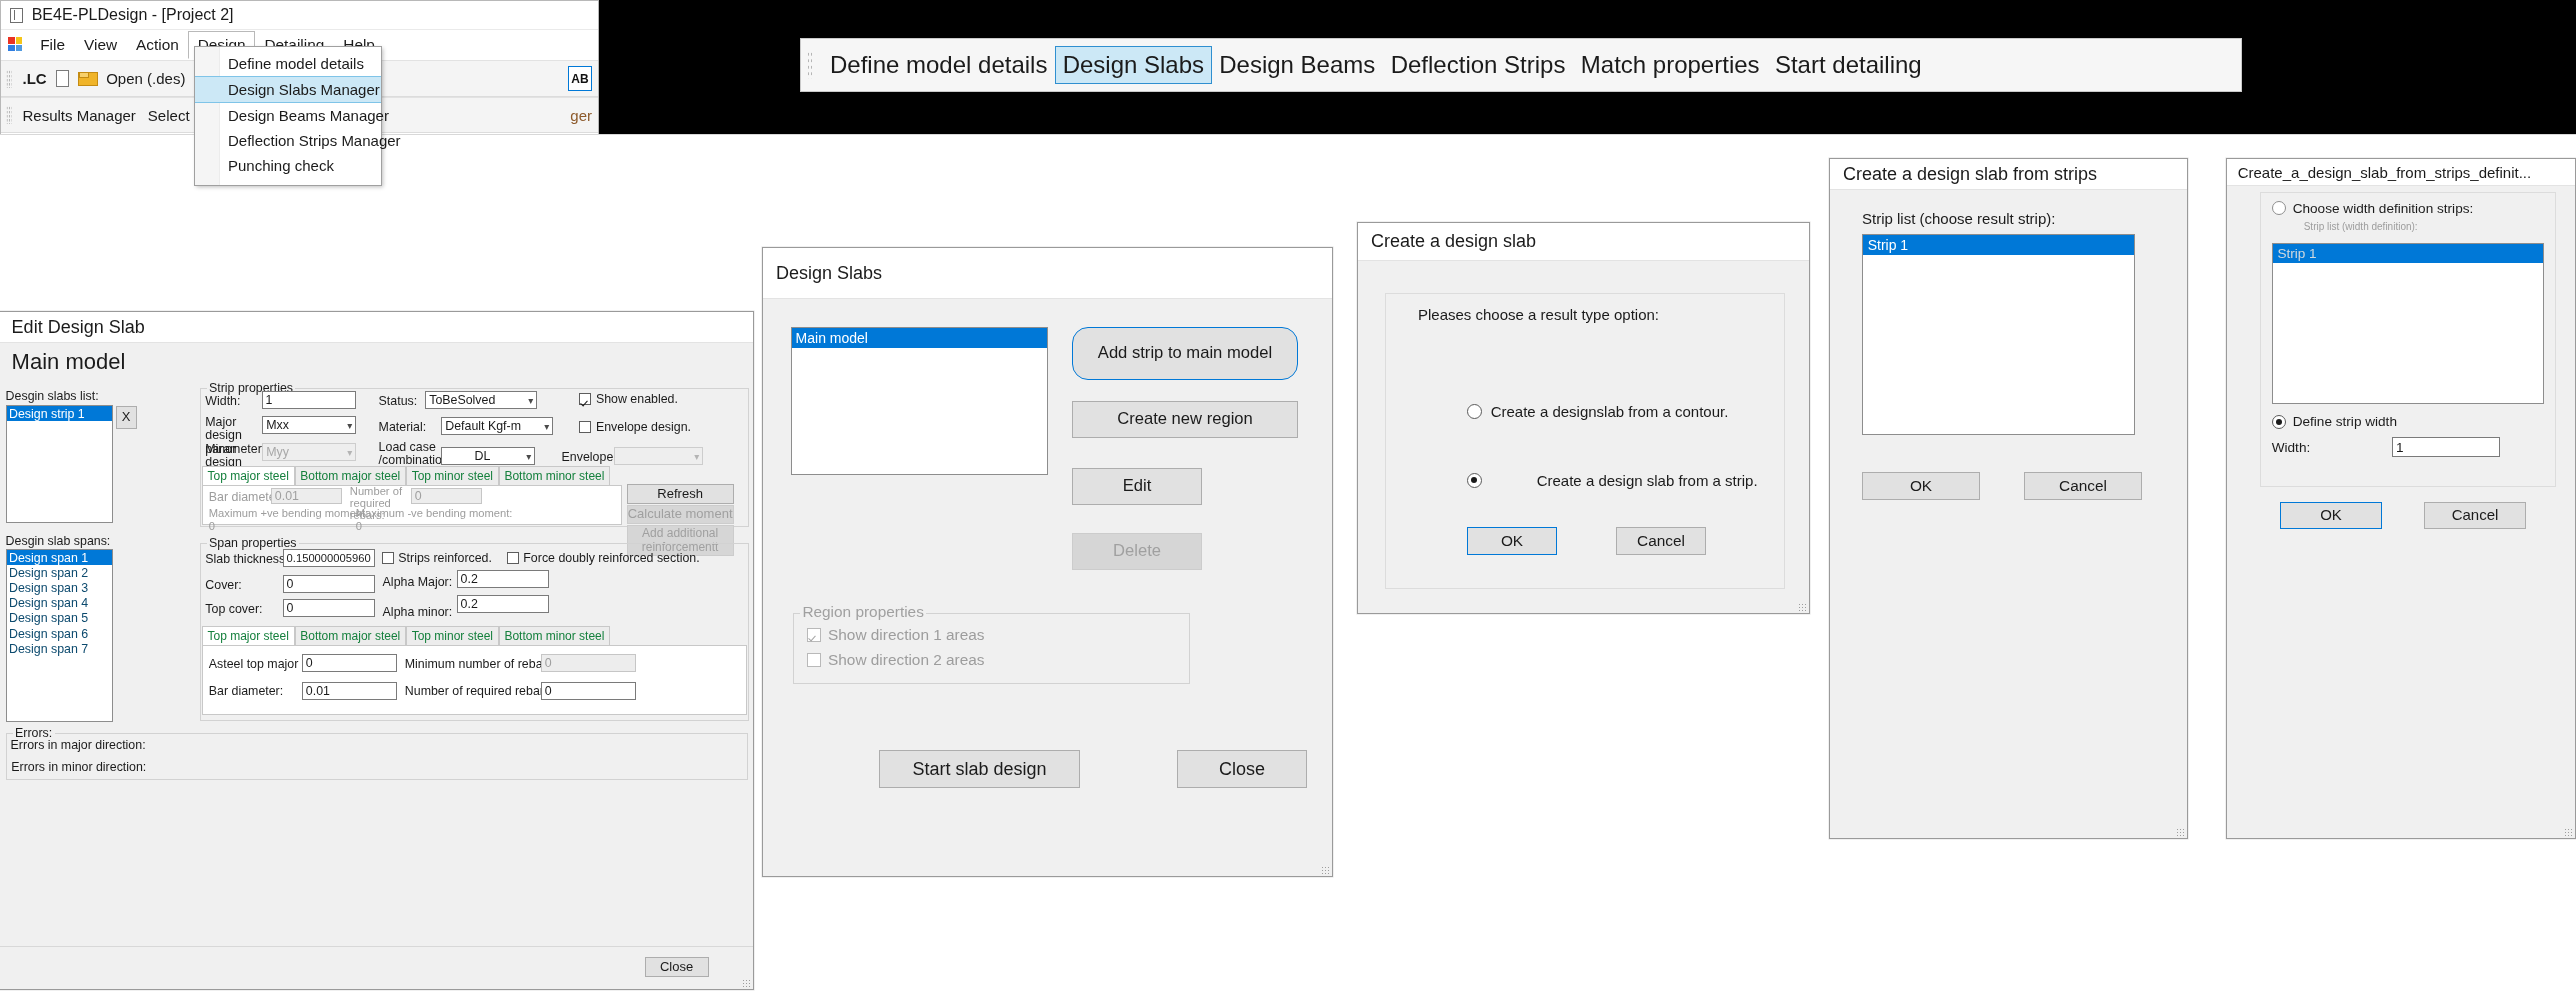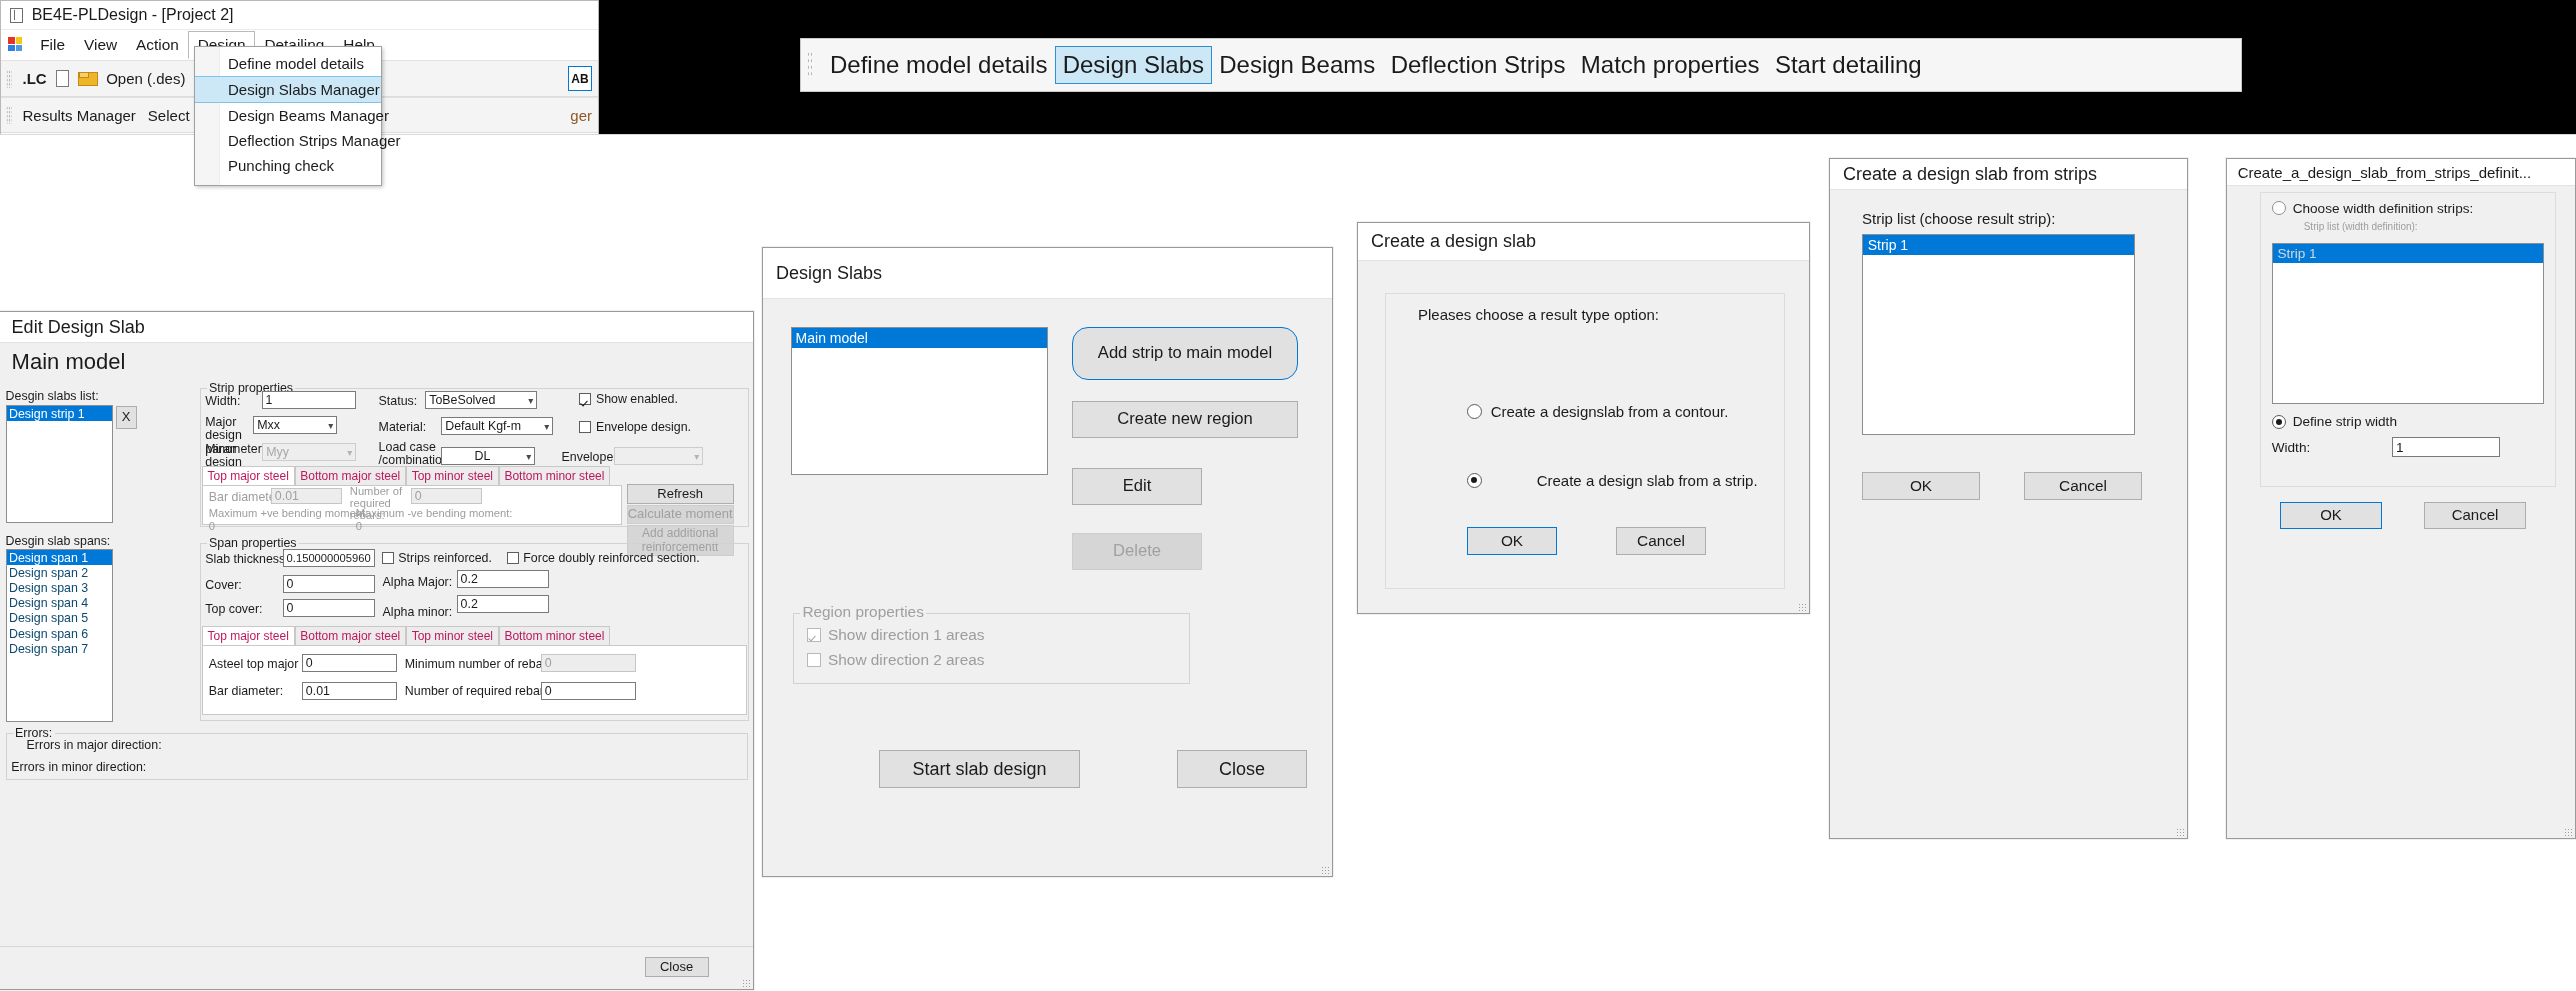--- a/index.html
+++ b/index.html
@@ -98,21 +98,21 @@
     border-radius:50%; background:#1b1b1b;
   }
   .rb.dim { border:0.6px solid #8e8e8e; }
 
   .row { display:flex; align-items:center; }
 
   
   .tabstrip { display:flex; align-items:flex-end; }
   .tab {
     border:0.6px solid #c8c8c8; border-bottom:none;
-    background:#ececec; font-size:12px; color:#be185d;
+    background:#ececec; font-size:12px; color:#15803d;
     padding:2.4px 4.7px 1.8px; white-space:nowrap; cursor:pointer;
   }
   .tab.active { background:#ffffff; border-color:#c8c8c8; position:relative; z-index:3; }
   .tabpage { background:#ffffff; border:0.6px solid #c8c8c8; position:relative; }
 
   
   #mainwin { left:43px; top:3.6px; width:599px; height:256px; background:#fff;
              border:0.6px solid #b8b8b8; }
   #mainwin .apptitle { display:flex; align-items:center; height:28px; padding-left:8.3px;
              font-size:16px; color:#1b1b1b; background:#fff; }
@@ -268,32 +268,32 @@
     <div class="li">Design span 2</div>
     <div class="li">Design span 3</div>
     <div class="li">Design span 4</div>
     <div class="li">Design span 5</div>
     <div class="li">Design span 6</div>
     <div class="li">Design span 7</div>
   </div>
 
   <div class="group" style="left:7px; top:421px; width:742px; height:47px;">
     <span class="gtitle">Errors:</span>
-    <div class="lbl" style="position:absolute; left:20px; top:4.1px;">Errors in major direction:</div>
+    <div class="lbl" style="position:absolute; left:4px; top:4.1px;">Errors in major direction:</div>
     <div class="lbl" style="position:absolute; left:4.7px; top:26px;">Errors in minor direction:</div>
   </div>
 
   <div class="group" style="left:201px; top:76px; width:549px; height:139px;">
     <span class="gtitle">Strip properties</span>
 
     <div class="lbl" style="position:absolute; left:4.7px; top:5.3px;">Width:</div>
     <div class="tbox" style="position:absolute; left:61px; top:2.4px; width:94px; height:18px;">1</div>
 
     <div class="lbl" style="position:absolute; left:4.7px; top:27px; width:54px; white-space:normal; line-height:1.08;">Major design parameter:</div>
-    <div class="combo" style="position:absolute; left:52px; top:27px; width:84px; height:18px;">
+    <div class="combo" style="position:absolute; left:61px; top:27px; width:94px; height:18px;">
       <span>Mxx</span>
       <span class="chev">▾</span>
     </div>
 
     <div class="lbl" style="position:absolute; left:4.7px; top:54px; width:54px; white-space:normal; line-height:1.08;">Minor design parameter:</div>
     <div class="combo disabled" style="position:absolute; left:61px; top:54px; width:94px; height:18px;">
       <span>Myy</span>
       <span class="chev">▾</span>
     </div>
 

